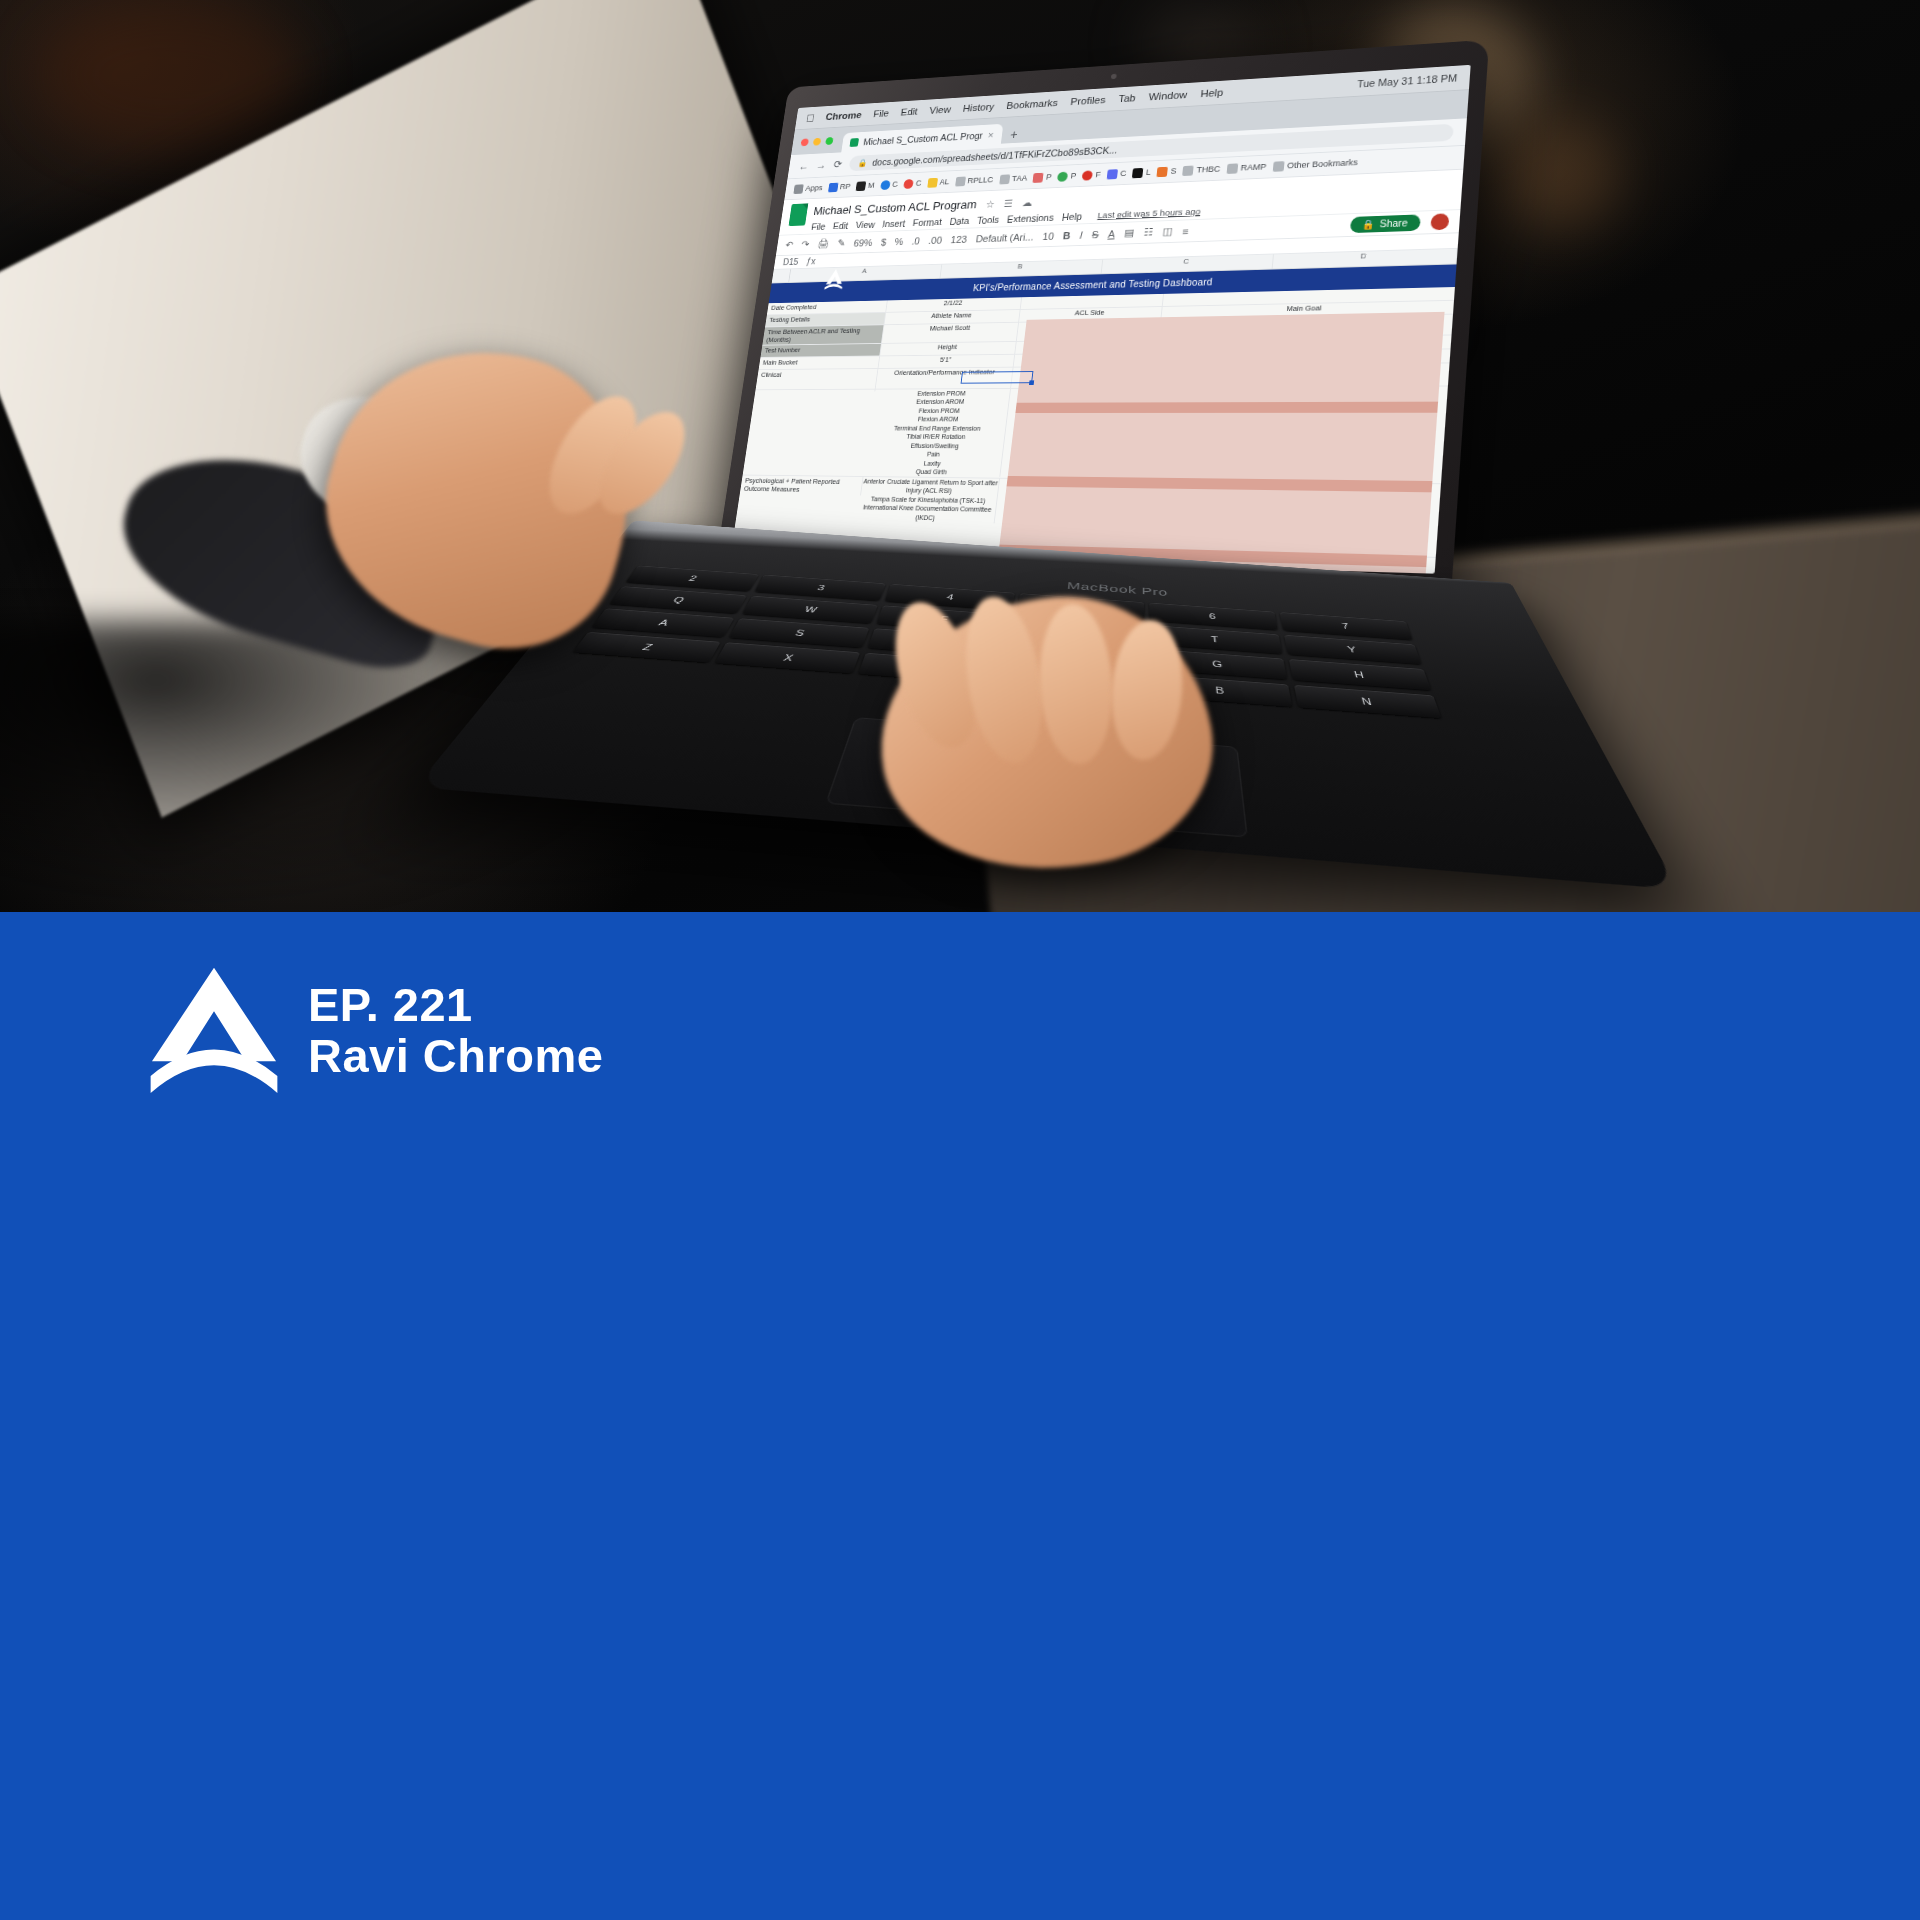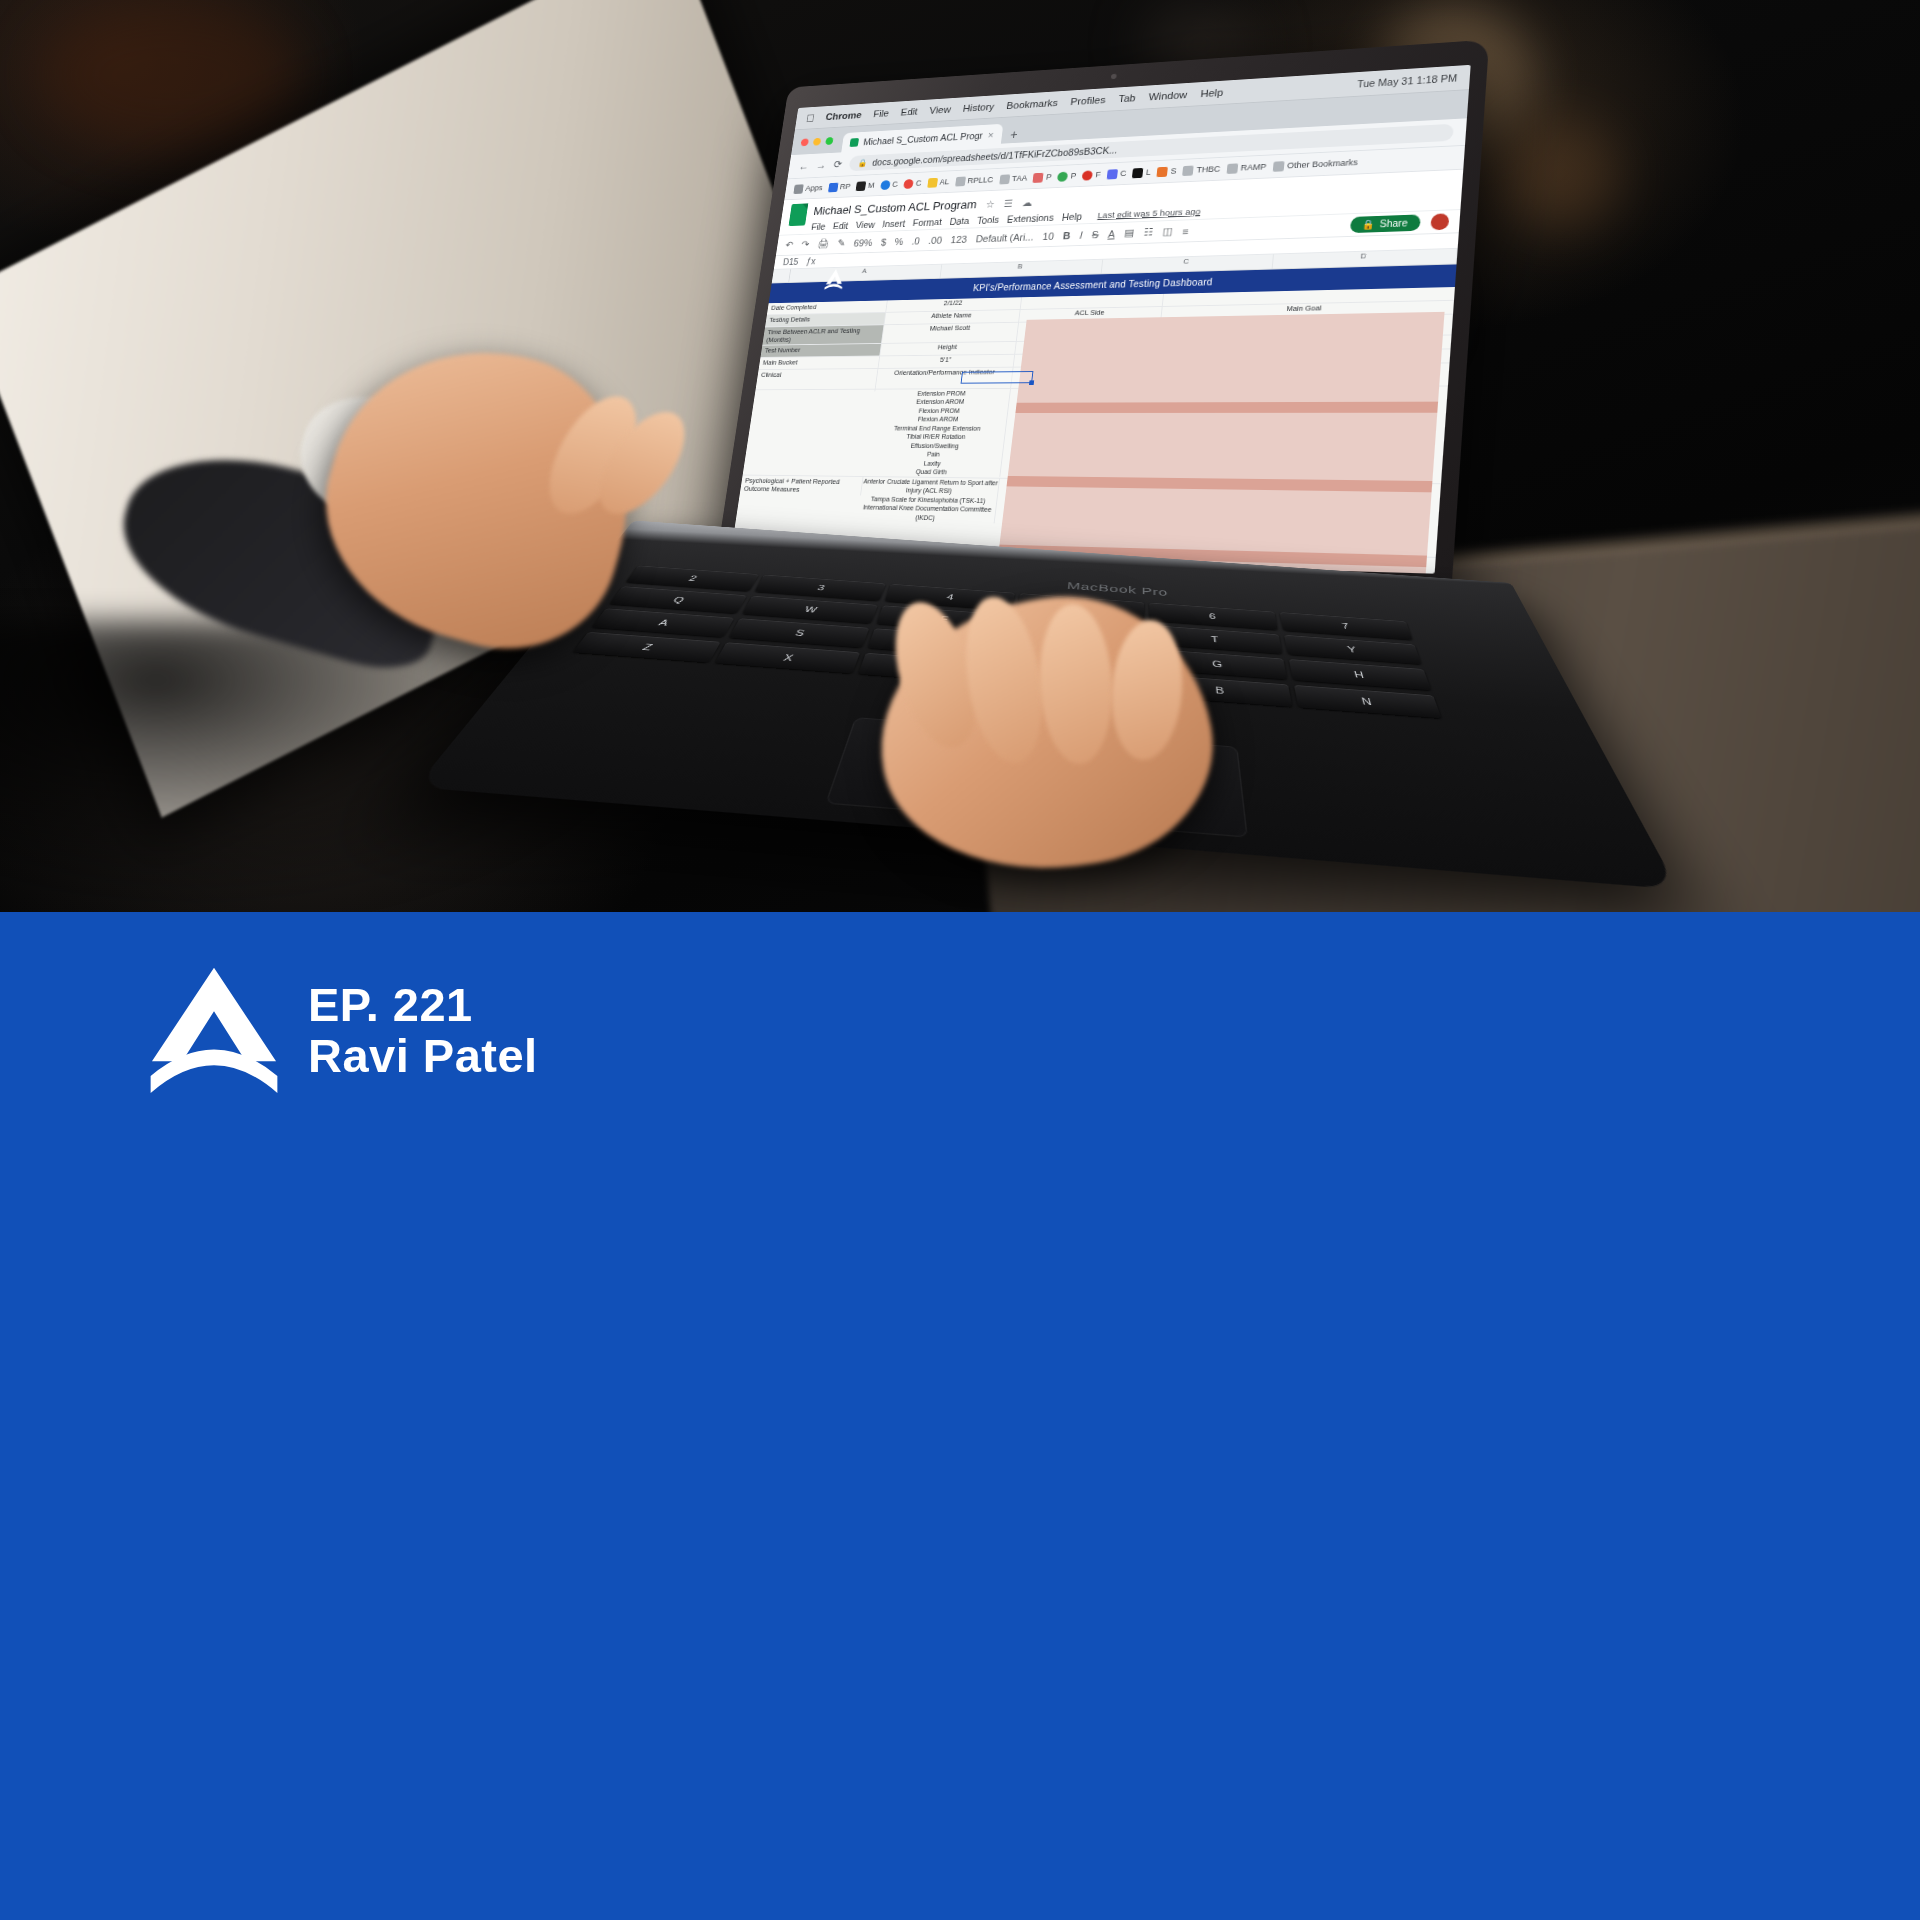--- a/index.html
+++ b/index.html
@@ -709,21 +709,21 @@
 
   <div id="panel">
 
     <div class="ep-block">
       <svg class="logo-mark" viewBox="0 0 100 100">
         <path d="M50 2 L97 73 L74 73 L50 35 L26 73 L3 73 Z" fill="#ffffff"></path>
         <path d="M2 97 Q50 55 98 97 L98 84 Q50 44 2 84 Z" fill="#ffffff"></path>
       </svg>
       <div class="ep-text">
         <div class="ep-line1">EP. 221</div>
-        <div class="ep-line2">Ravi Patel</div>
+        <div class="ep-line2">Ravi Chrome</div>
       </div>
     </div>
 
     <div class="headline">
     </div>
 
   </div>
 </div>
 
 </body></html>

